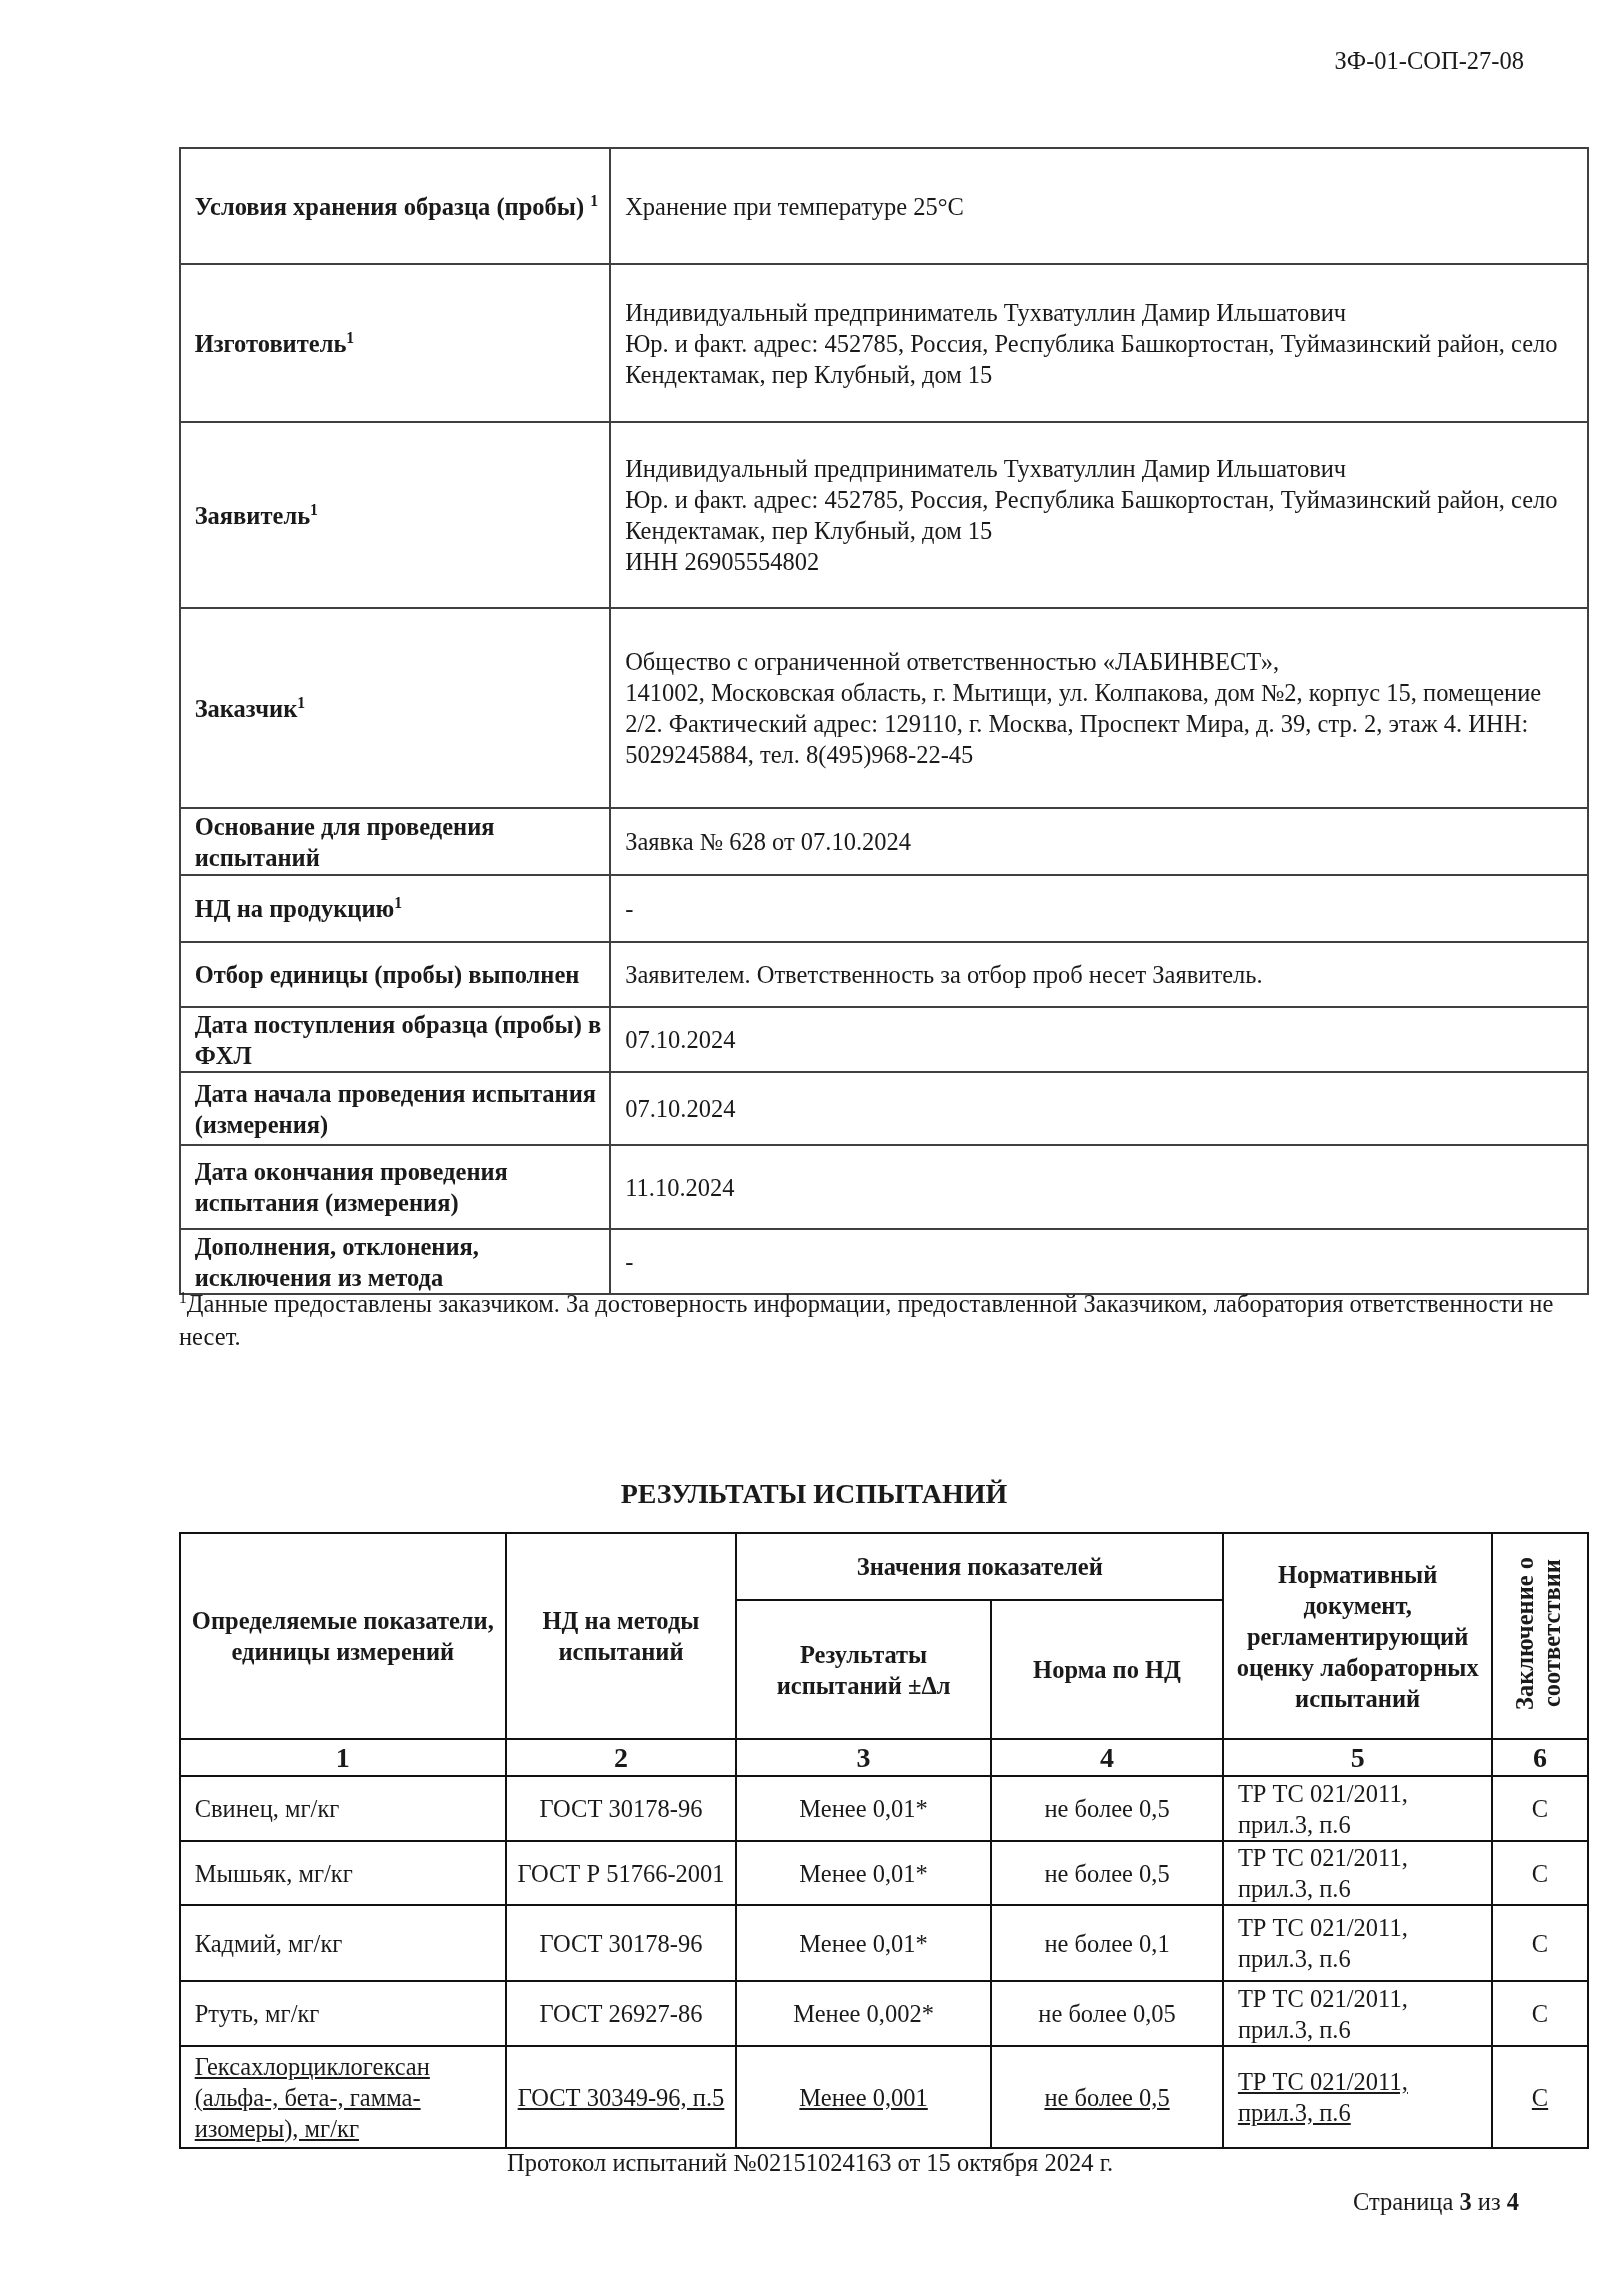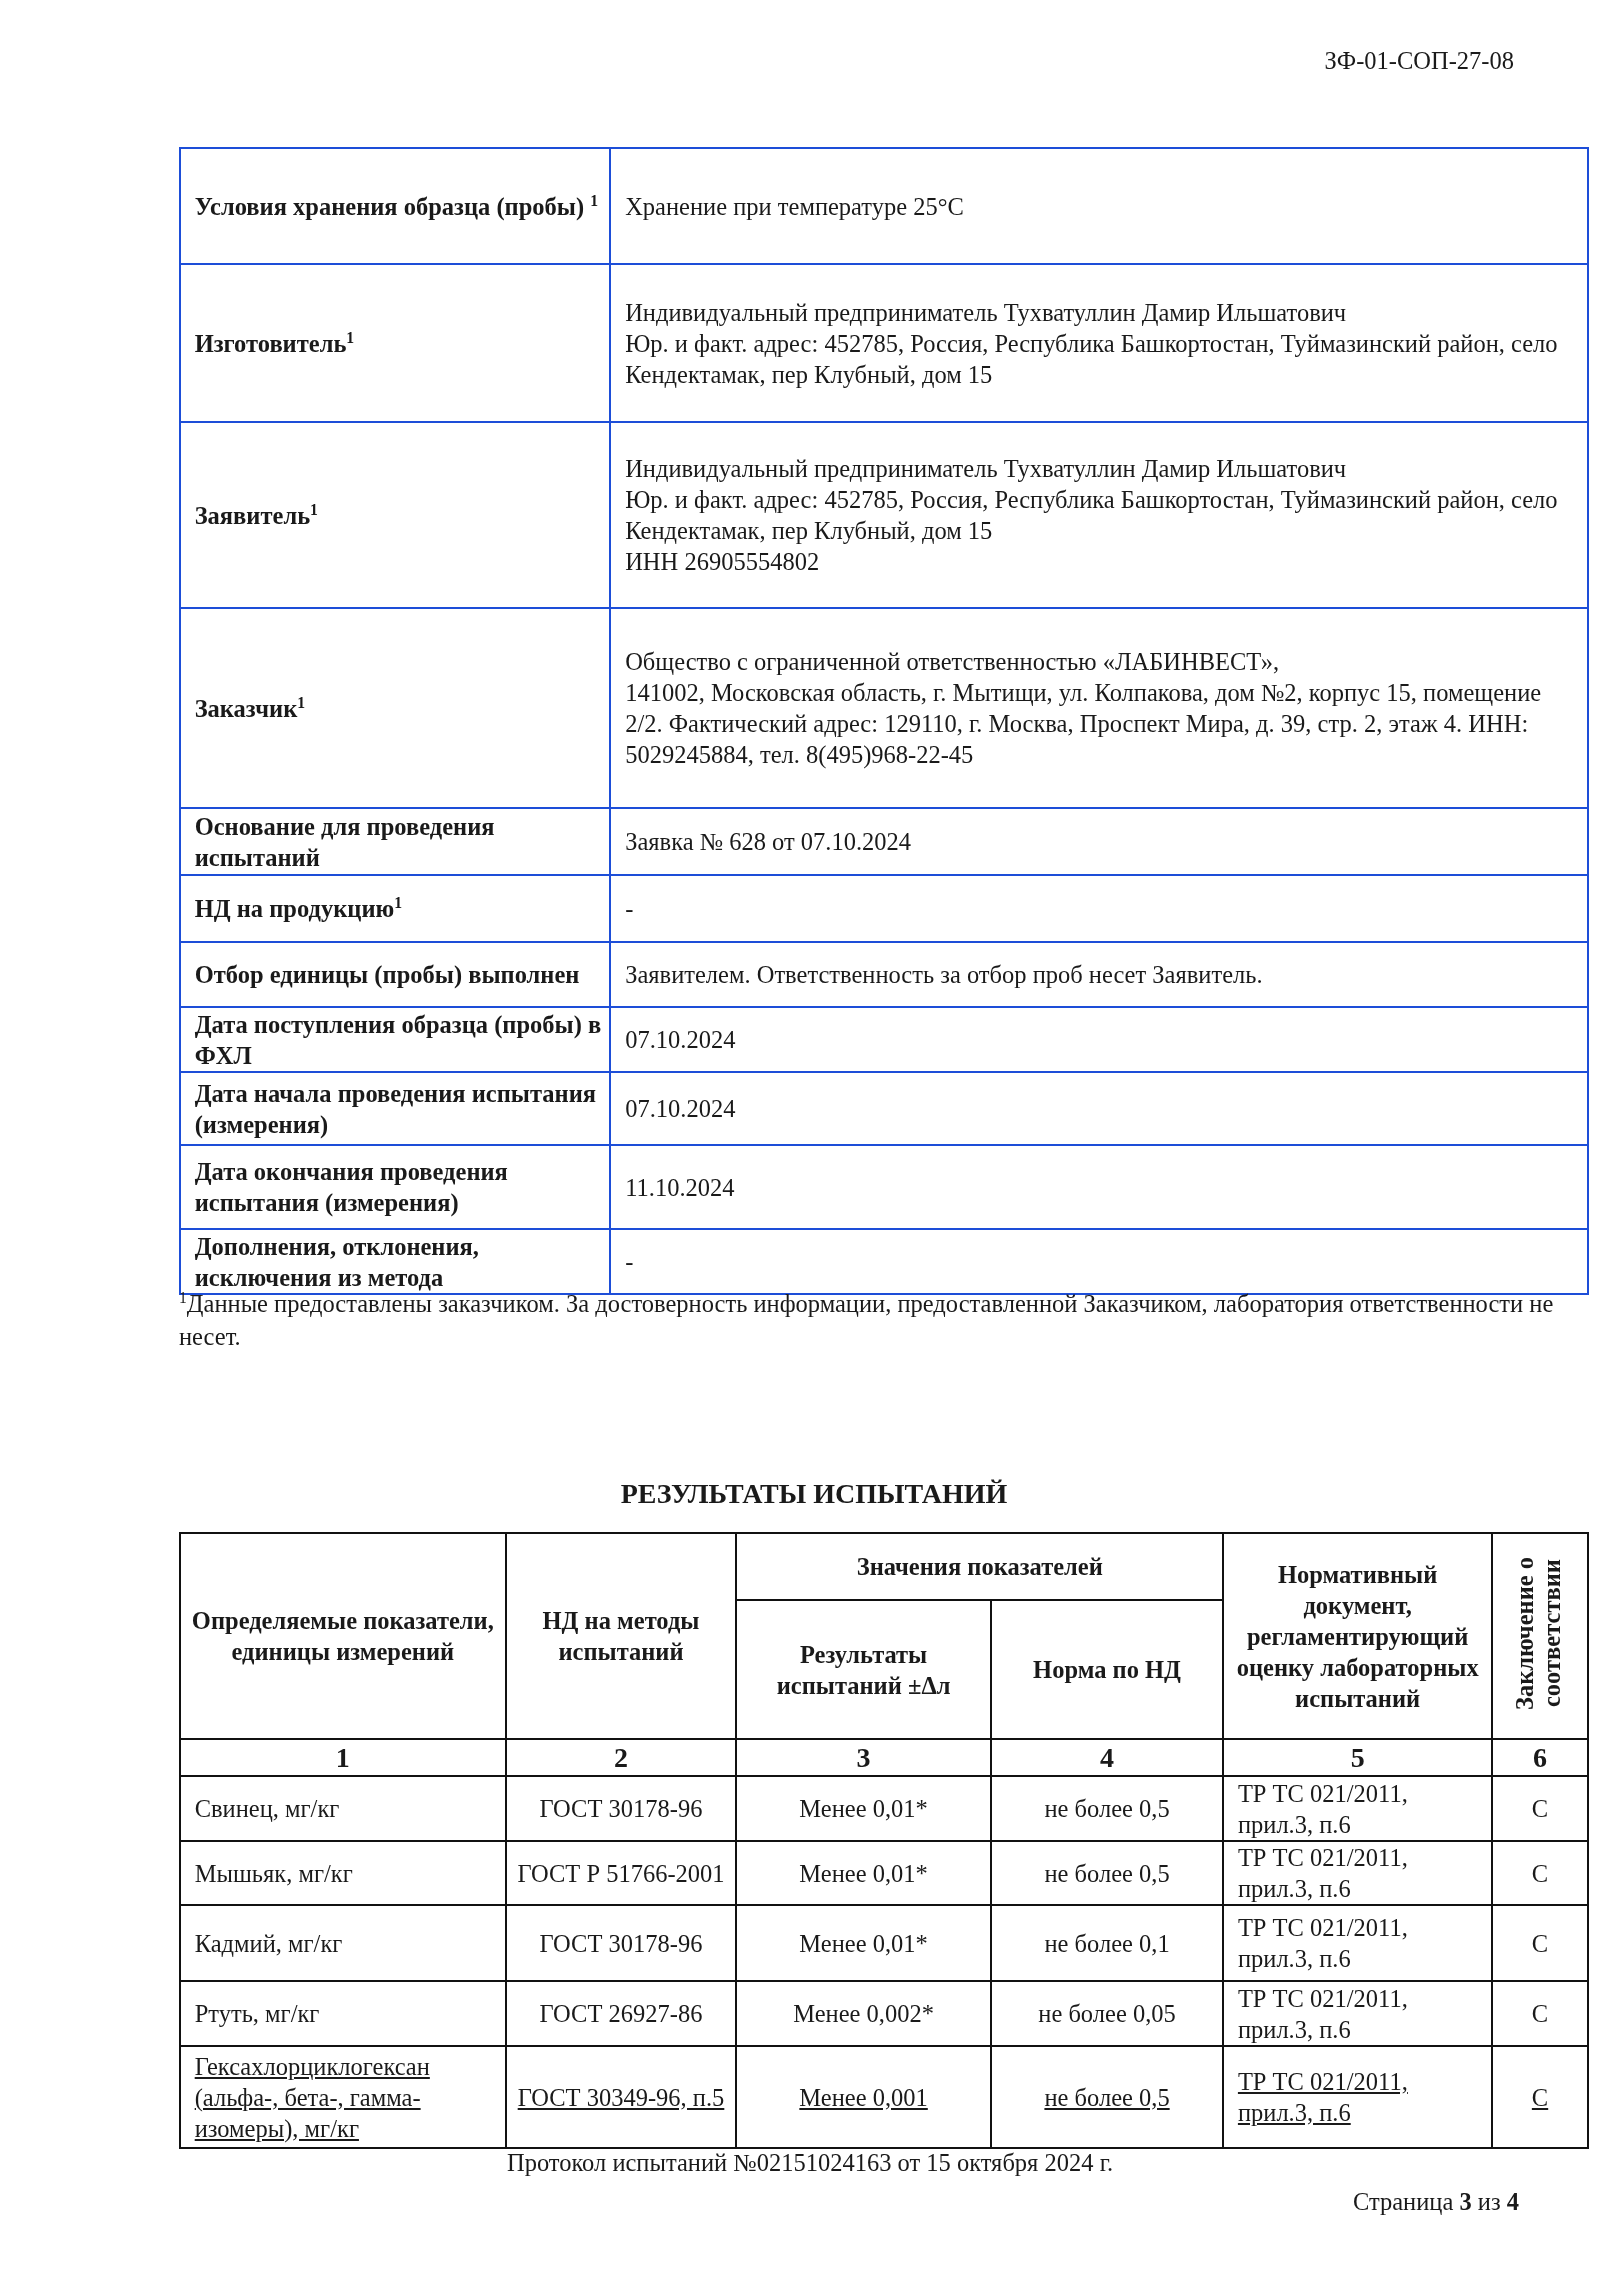--- a/index.html
+++ b/index.html
@@ -2,30 +2,30 @@
 <html><head>
   <meta charset="utf-8">
   <style>
     html, body { margin: 0; padding: 0; background: #ffffff; }
     body {
       width: 1620px; height: 2292px; position: relative; overflow: hidden;
       font-family: "Liberation Serif", "DejaVu Serif", serif;
       color: #1a1a1a;
     }
     .doc-code {
-      position: absolute; right: 106px; top: 47px;
+      position: absolute; right: 96px; top: 47px;
       font-size: 24.5px;
     }
     table { border-collapse: collapse; }
     .info-table {
       position: absolute; left: 179px; top: 147px; width: 1410px;
       font-size: 24.5px; line-height: 31px;
     }
     .info-table td {
-      border: 2px solid #1d4ed8; vertical-align: middle; font-family: Liberation Serif, serif;
+      border: 2px solid #404040; vertical-align: middle; font-family: Liberation Serif, serif;
     }
     .info-table td.lbl {
       width: 407px; font-weight: bold; padding: 0 7.8px 0 13.7px;
     }
     .info-table td.val { padding: 0 11.8px 0 13.7px; }
     sup { font-size: 15.7px; line-height: 0; }
     .footnote {
       position: absolute; left: 179px; top: 1287px; width: 1392px;
       font-size: 24.5px; line-height: 33px;
     }

